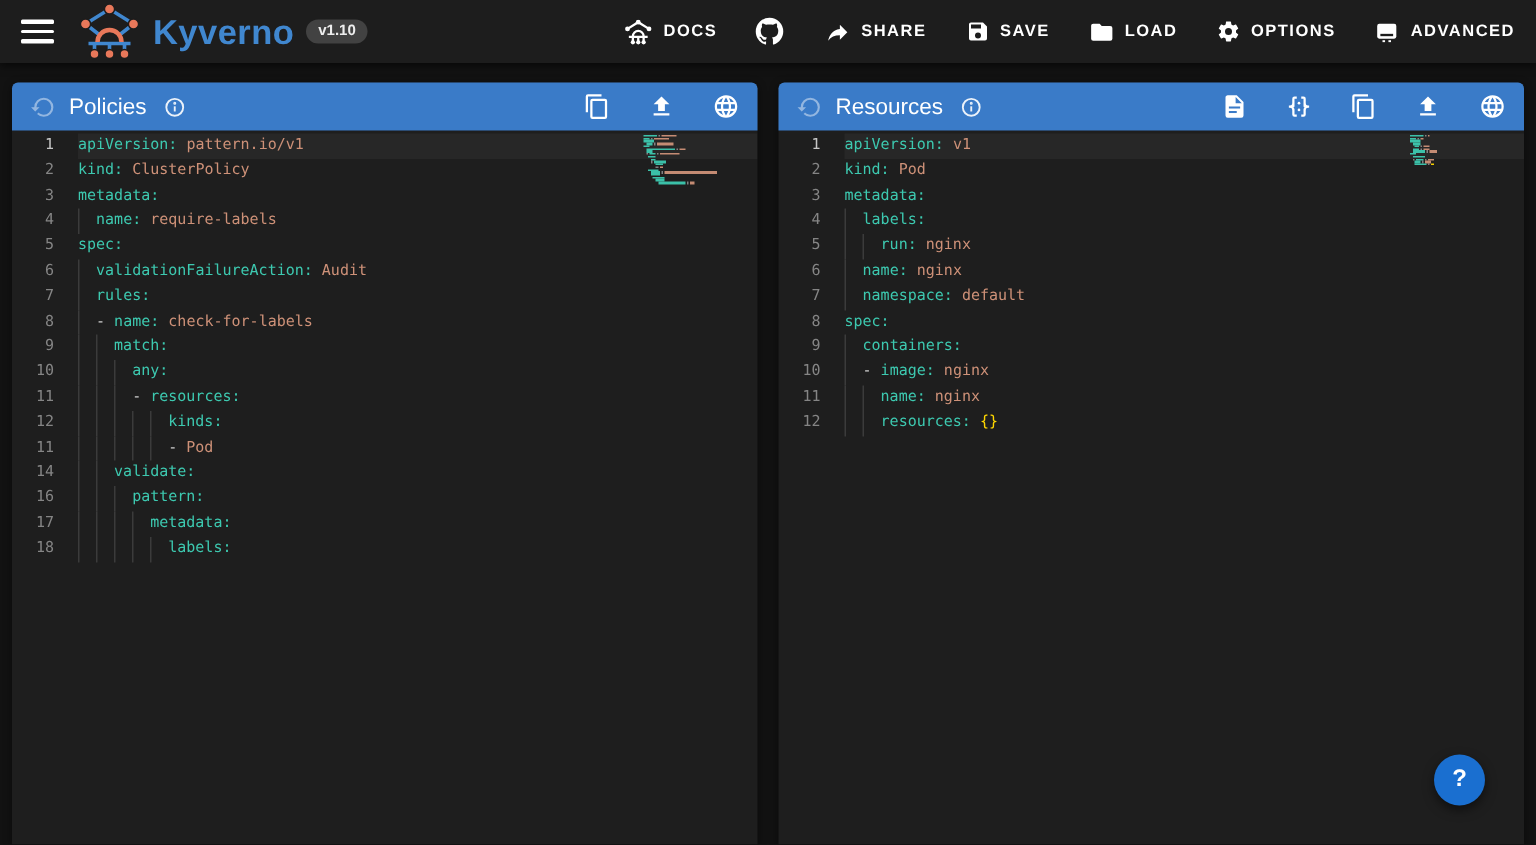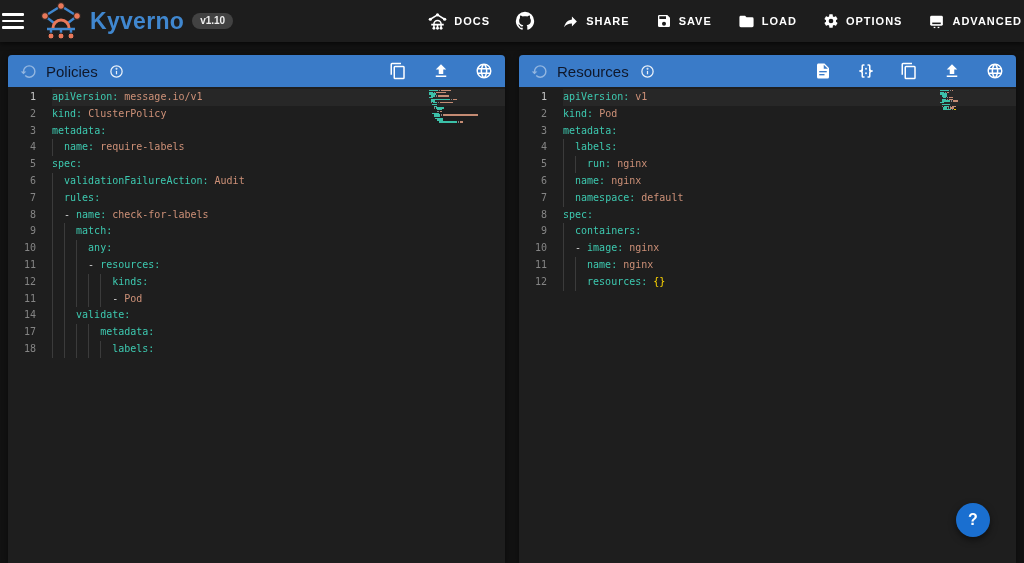--- a/index.html
+++ b/index.html
@@ -8,41 +8,41 @@
     --key:#3dc9b0; --val:#ce9178; --plain:#d4d4d4; --brace:#ffd700;
   }
   *{box-sizing:border-box}
   html,body{margin:0;padding:0}
   body{
     width:1024px;height:563px;overflow:hidden;background:var(--page-bg);
     font-family:"Liberation Sans",sans-serif;color:#fff;
   }
   
   .navbar{height:42px;background:var(--navbar-bg);display:flex;align-items:center;
-    padding:0 2px;box-shadow:0 2px 5px rgba(0,0,0,.55);position:relative;z-index:5}
+    padding:0 14px;box-shadow:0 2px 5px rgba(0,0,0,.55);position:relative;z-index:5}
   .hamburger{width:22px;display:flex;flex-direction:column;gap:4px;cursor:pointer;margin-right:16px}
   .hamburger span{height:2.5px;background:#fff;border-radius:1px}
   .brand{display:flex;align-items:center;gap:8px}
   .brand-name{font-size:23px;font-weight:700;color:#4087cf;letter-spacing:.3px}
   .version-badge{background:#424242;color:#eee;font-size:10px;font-weight:700;
     padding:3px 8px;border-radius:10px;line-height:1}
   .nav-spacer{flex:1}
   .nav-btn{display:flex;align-items:center;gap:7px;color:#fff;font-size:11px;font-weight:700;
     letter-spacing:1px;margin-left:26px;cursor:pointer;white-space:nowrap}
   .nav-btn svg{flex:none}
   .onboarding-btn{border:1px solid #3f84c9;color:#4b9be0;border-radius:4px;
     padding:8px 14px;font-size:11px;font-weight:700;letter-spacing:1px;margin-left:26px;cursor:pointer}
   
   .workspace{display:flex;gap:14px;padding:13px 8px 0;height:521px}
   .panel{flex:1;min-width:0;background:var(--editor-bg);border-radius:4px 4px 0 0;
     display:flex;flex-direction:column;box-shadow:0 1px 6px rgba(0,0,0,.45)}
   .panel-header{height:32px;flex:none;background:var(--header-blue);border-radius:4px 4px 0 0;
     display:flex;align-items:center;padding:0 12px;gap:9px}
   .reset-icon{opacity:.45;display:flex}
-  .panel-title{font-size:15px;color:#0f172a}
+  .panel-title{font-size:15px;color:#ffffff}
   .info-icon{display:flex;opacity:.9;margin-left:2px;cursor:pointer}
   .panel-tools{margin-left:auto;display:flex;gap:25px;align-items:center}
   .tool{display:flex;cursor:pointer}
   
   .editor{position:relative;flex:1;overflow:hidden;padding-top:2px;
     font-family:"DejaVu Sans Mono",monospace;font-size:10px;cursor:text}
   .code-line{display:flex;height:16.8px;line-height:16.8px}
   .ln{width:28px;text-align:right;color:#858585;flex:none;font-size:10px}
   .lc{margin-left:16px;flex:1;white-space:pre}
   .code-line.active .lc{background:#272727}
@@ -216,21 +216,21 @@
           <div class="mm-row" style="padding-left: 8px;"><span class="mm-bar p" style="width: 1.6px;"></span><span class="mm-bar v" style="width: 2.4px;"></span></div>
           <div class="mm-row" style="padding-left: 3.2px;"><span class="mm-bar k" style="width: 7.2px;"></span></div>
           <div class="mm-row" style="padding-left: 4.8px;"><span class="mm-bar k" style="width: 6.4px;"></span><span class="mm-bar p" style="width: 1px;"></span><span class="mm-bar v" style="width: 35.2px;"></span></div>
           <div class="mm-row" style="padding-left: 4.8px;"><span class="mm-bar k" style="width: 6.4px;"></span></div>
           <div class="mm-row" style="padding-left: 6.4px;"><span class="mm-bar k" style="width: 7.2px;"></span></div>
           <div class="mm-row" style="padding-left: 8px;"><span class="mm-bar k" style="width: 5.6px;"></span></div>
           <div class="mm-row" style="padding-left: 9.6px;"><span class="mm-bar k" style="width: 18.4px;"></span><span class="mm-bar p" style="width: 1px;"></span><span class="mm-bar v" style="width: 3.2px;"></span></div>
         </div>
     <div class="code-line active">
           <span class="ln">1</span>
-          <span class="lc"><span class="tok k">apiVersion:</span><span class="tok p"> </span><span class="tok v">message.io/v1</span></span>
+          <span class="lc"><span class="tok k">apiVersion:</span><span class="tok p"> </span><span class="tok v">pattern.io/v1</span></span>
         </div>
         <div class="code-line">
           <span class="ln">2</span>
           <span class="lc"><span class="tok k">kind:</span><span class="tok p"> </span><span class="tok v">ClusterPolicy</span></span>
         </div>
         <div class="code-line">
           <span class="ln">3</span>
           <span class="lc"><span class="tok k">metadata:</span></span>
         </div>
         <div class="code-line">
@@ -269,20 +269,24 @@
           <span class="ln">12</span>
           <span class="lc"><span class="ind"></span><span class="ind"></span><span class="ind"></span><span class="ind"></span><span class="ind"></span><span class="tok k">kinds:</span></span>
         </div>
         <div class="code-line">
           <span class="ln">11</span>
           <span class="lc"><span class="ind"></span><span class="ind"></span><span class="ind"></span><span class="ind"></span><span class="ind"></span><span class="tok p">- </span><span class="tok v">Pod</span></span>
         </div>
         <div class="code-line">
           <span class="ln">14</span>
           <span class="lc"><span class="ind"></span><span class="ind"></span><span class="tok k">validate:</span></span>
+        </div>
+        <div class="code-line">
+          <span class="ln">16</span>
+          <span class="lc"><span class="ind"></span><span class="ind"></span><span class="ind"></span><span class="tok k">pattern:</span></span>
         </div>
         <div class="code-line">
           <span class="ln">17</span>
           <span class="lc"><span class="ind"></span><span class="ind"></span><span class="ind"></span><span class="ind"></span><span class="tok k">metadata:</span></span>
         </div>
         <div class="code-line">
           <span class="ln">18</span>
           <span class="lc"><span class="ind"></span><span class="ind"></span><span class="ind"></span><span class="ind"></span><span class="ind"></span><span class="tok k">labels:</span></span>
         </div>
       </div>

